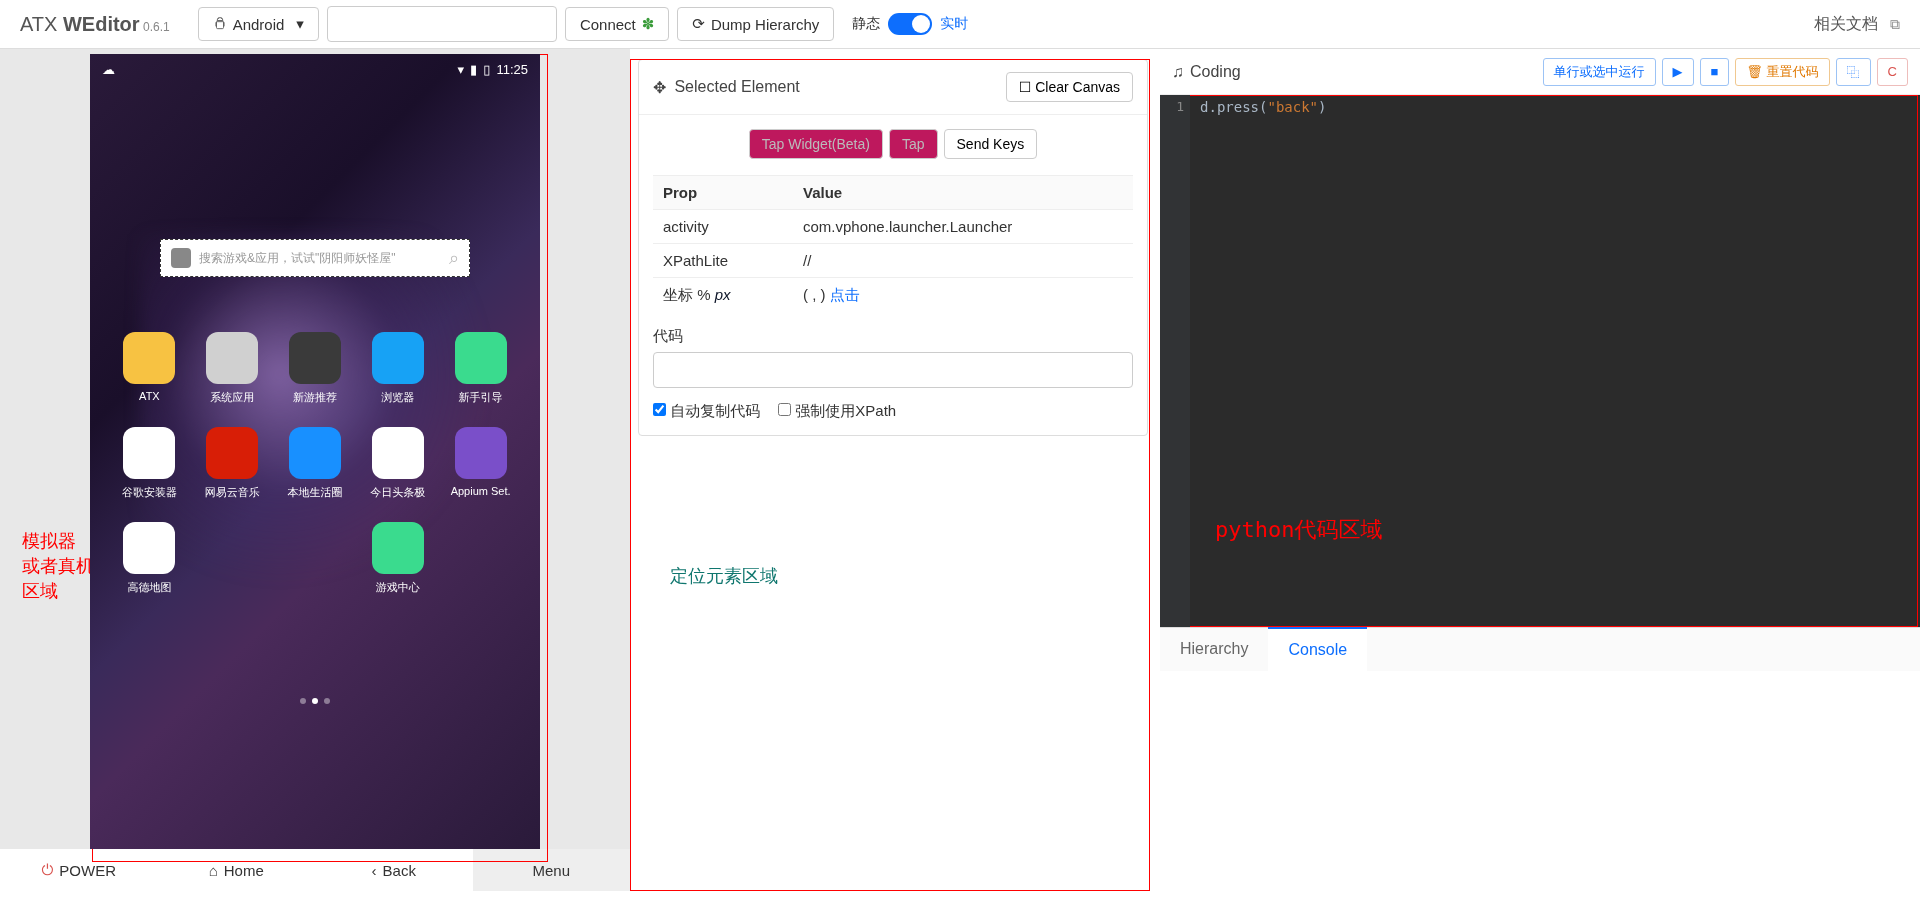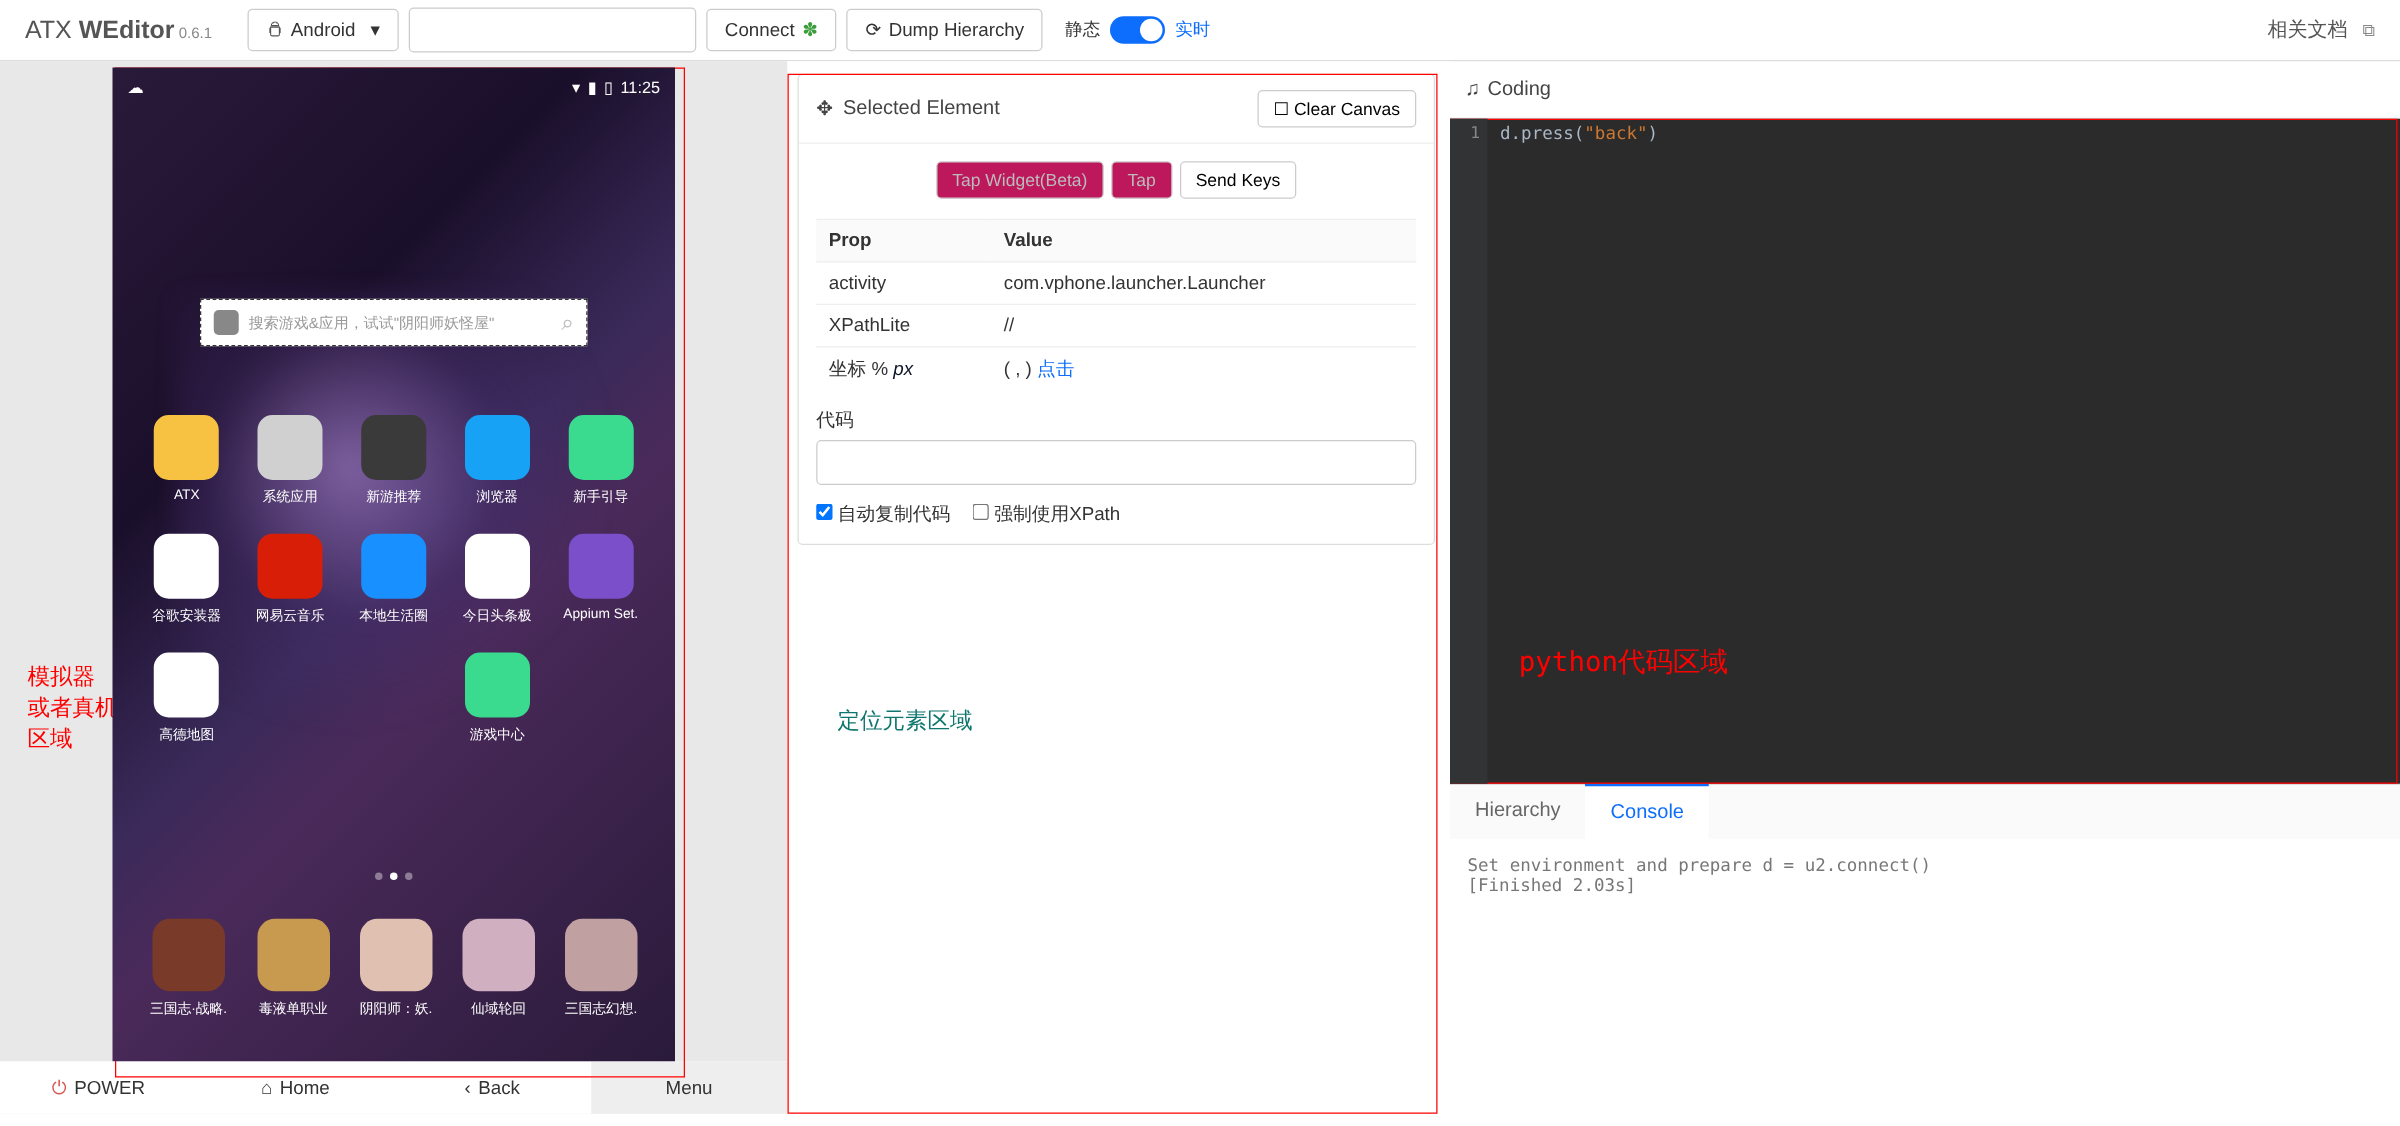--- a/index.html
+++ b/index.html
@@ -203,42 +203,20 @@
               <div class="app-icon" style="background: rgb(58, 219, 142);"></div>
               <div class="app-label">游戏中心</div>
             </div>
             <div></div>
           </div>
         <div class="page-dots">
           <span></span>
             <span class="active"></span>
             <span></span>
         </div>
-        <div class="dock" id="dock">
-            <div class="app">
-              <div class="app-icon" style="background: rgb(122, 58, 42);"></div>
-              <div class="app-label">三国志·战略.</div>
-            </div>
-            <div class="app">
-              <div class="app-icon" style="background: rgb(199, 154, 80);"></div>
-              <div class="app-label">毒液单职业</div>
-            </div>
-            <div class="app">
-              <div class="app-icon" style="background: rgb(224, 192, 176);"></div>
-              <div class="app-label">阴阳师：妖.</div>
-            </div>
-            <div class="app">
-              <div class="app-icon" style="background: rgb(208, 176, 192);"></div>
-              <div class="app-label">仙域轮回</div>
-            </div>
-            <div class="app">
-              <div class="app-icon" style="background: rgb(192, 160, 160);"></div>
-              <div class="app-label">三国志幻想.</div>
-            </div>
-          </div>
       </div>
     </div>
     <div class="bottombar">
       <div class="bbtn">
           <span style="color:#d9534f">⏻</span>
           <span>POWER</span>
         </div>
       <div class="bbtn">
           <span>⌂</span>
           <span>Home</span>
@@ -306,30 +284,36 @@
       </div>
     </div>
   </div>
 
   <div class="right-panel">
     <div class="coding-header">
       <div class="coding-title">
         <span>♫</span>
         <span>Coding</span>
       </div>
+      <div class="coding-actions">
+        <button class="btn-xs blue">单行或选中运行</button>
+        <button class="btn-xs blue"><span>▶</span></button>
+        <button class="btn-xs blue"><span>■</span></button>
+        <button class="btn-xs orange"><span>🗑</span> <span>重置代码</span></button>
+        <button class="btn-xs blue"><span>⿻</span></button>
+        <button class="btn-xs red"><span>C</span></button>
+      </div>
     </div>
     <div class="editor">
       <div class="red-box-editor"></div>
       <div class="annot-editor">python代码区域</div>
       <div class="gutter">1</div>
       <div class="editor-line">
         <span class="tok-id">d</span><span class="tok-punc">.</span><span class="tok-id">press</span><span class="tok-punc">(</span><span class="tok-str" style="color:#cc7832">"back"</span><span class="tok-punc">)</span>
       </div>
     </div>
     <div class="tabs">
       <div class="tab">Hierarchy</div>
       <div class="tab active">Console</div>
     </div>
-    <div class="console">Set environment and prepare d = u2.connect()
-[Finished 2.03s]</div>
   </div>
 
 </div>
 
 </body></html>

